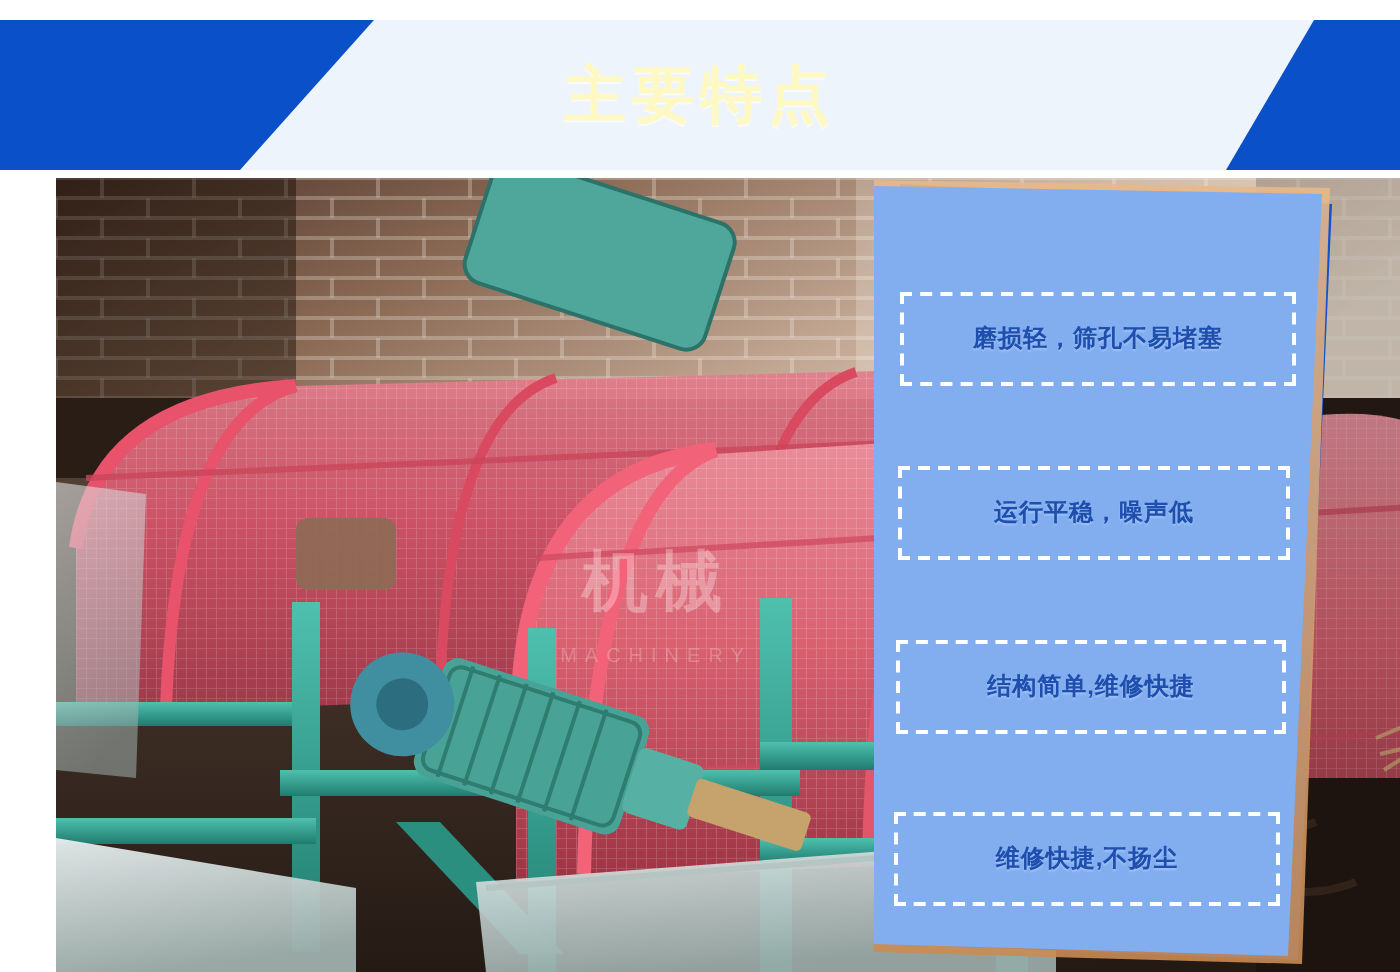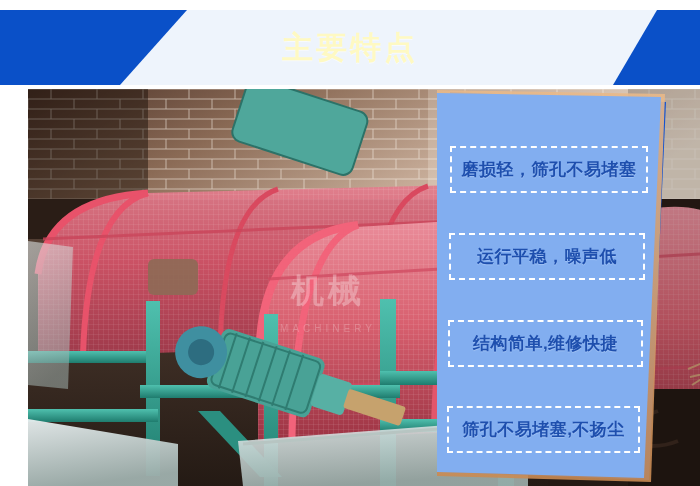--- a/index.html
+++ b/index.html
@@ -85,21 +85,21 @@
     clip-path:polygon(0 0, 224px 4px, 207px 385px, 0 379px);
   }
   .feature-list{
     position:absolute;left:437px;top:93px;width:224px;height:385px;
     padding:0;
   }
   .feature-box{
     position:absolute;
     border:2px dashed #ffffff;
     color:#1e4fae;
-    font-size:17px;
+    font-size:12px;
     font-weight:bold;
     display:flex;align-items:center;justify-content:center;
     letter-spacing:0.5px;
     box-sizing:border-box;
     text-shadow:0 1px 1px rgba(255,255,255,0.25);
   }
   .fb0{left:13px;top:53px;width:198px;height:47px;}
   .fb1{left:12px;top:140px;width:196px;height:47px;}
   .fb2{left:11px;top:227px;width:195px;height:47px;}
   .fb3{left:10px;top:313px;width:193px;height:47px;}
@@ -238,16 +238,16 @@
   </div>
 
   <div class="panel-back"></div>
   <div class="panel-edge"></div>
   <div class="panel"></div>
 
   <div class="feature-list">
     <div class="feature-box fb0">磨损轻，筛孔不易堵塞</div>
     <div class="feature-box fb2">结构简单,维修快捷</div>
     <div class="feature-box fb1">运行平稳，噪声低</div>
-    <div class="feature-box fb3">筛孔不易堵塞,不扬尘</div>
+    <div class="feature-box fb3">维修快捷,不扬尘</div>
   </div>
 
 </div>
 
 </body></html>

